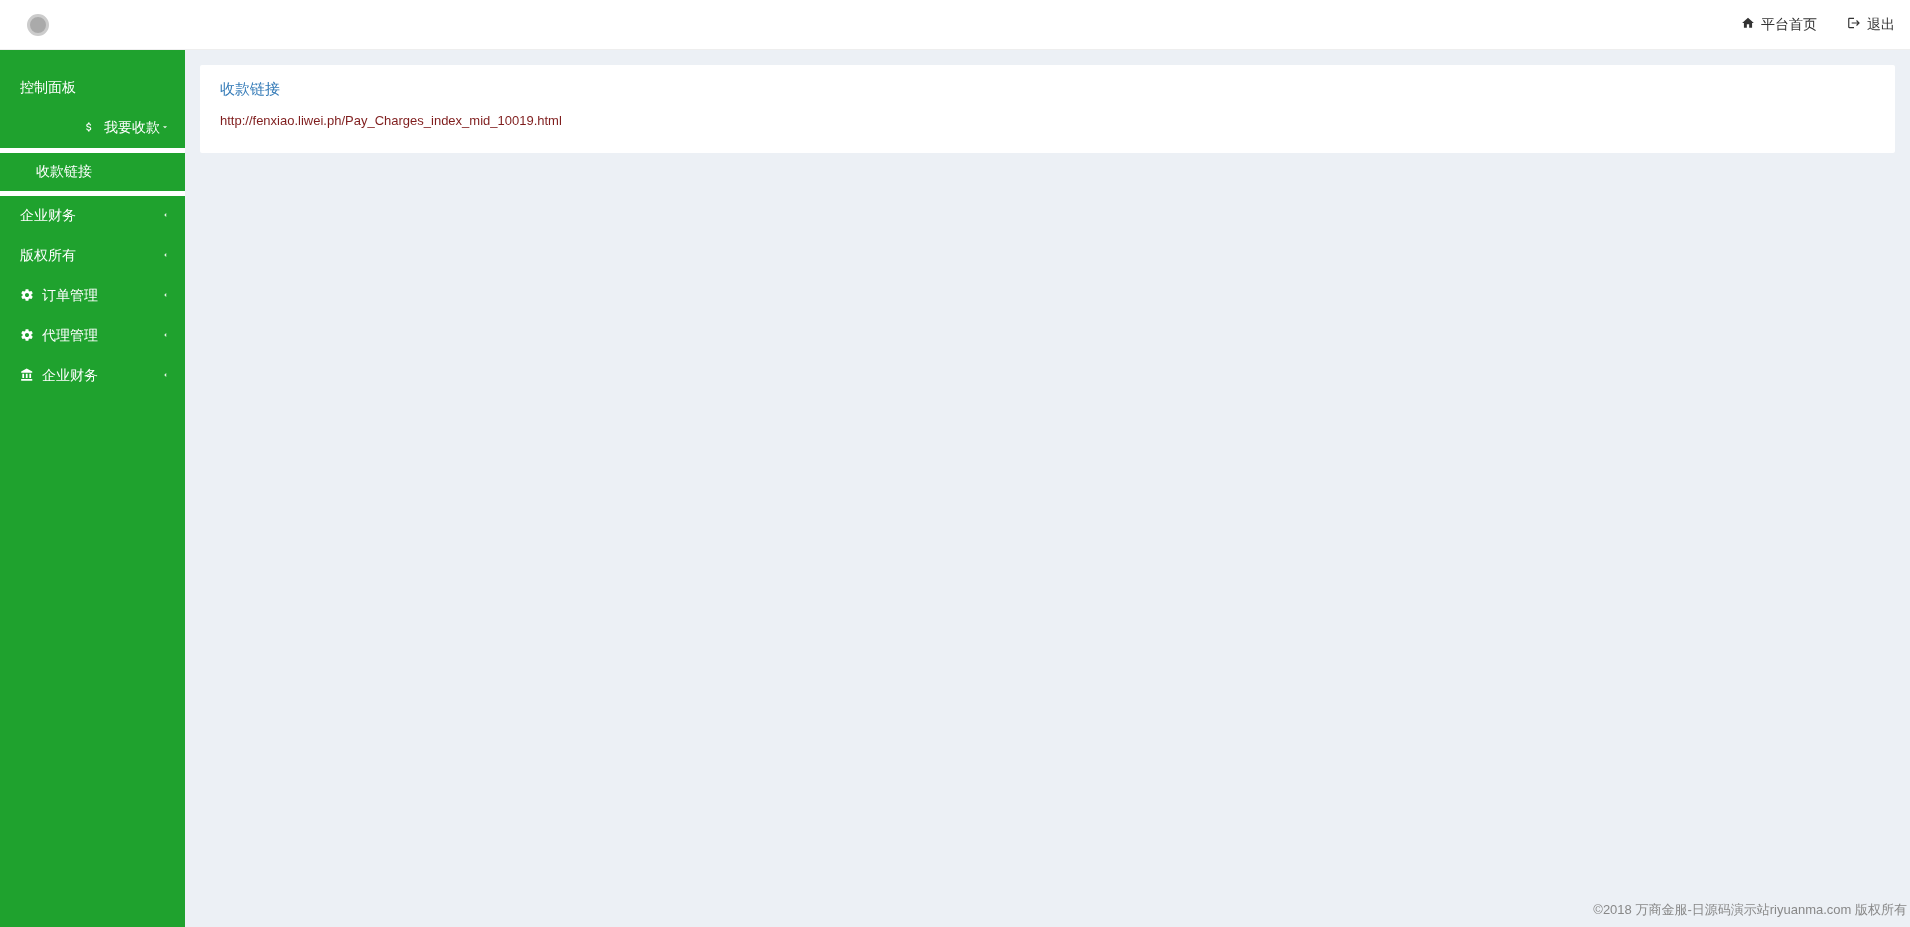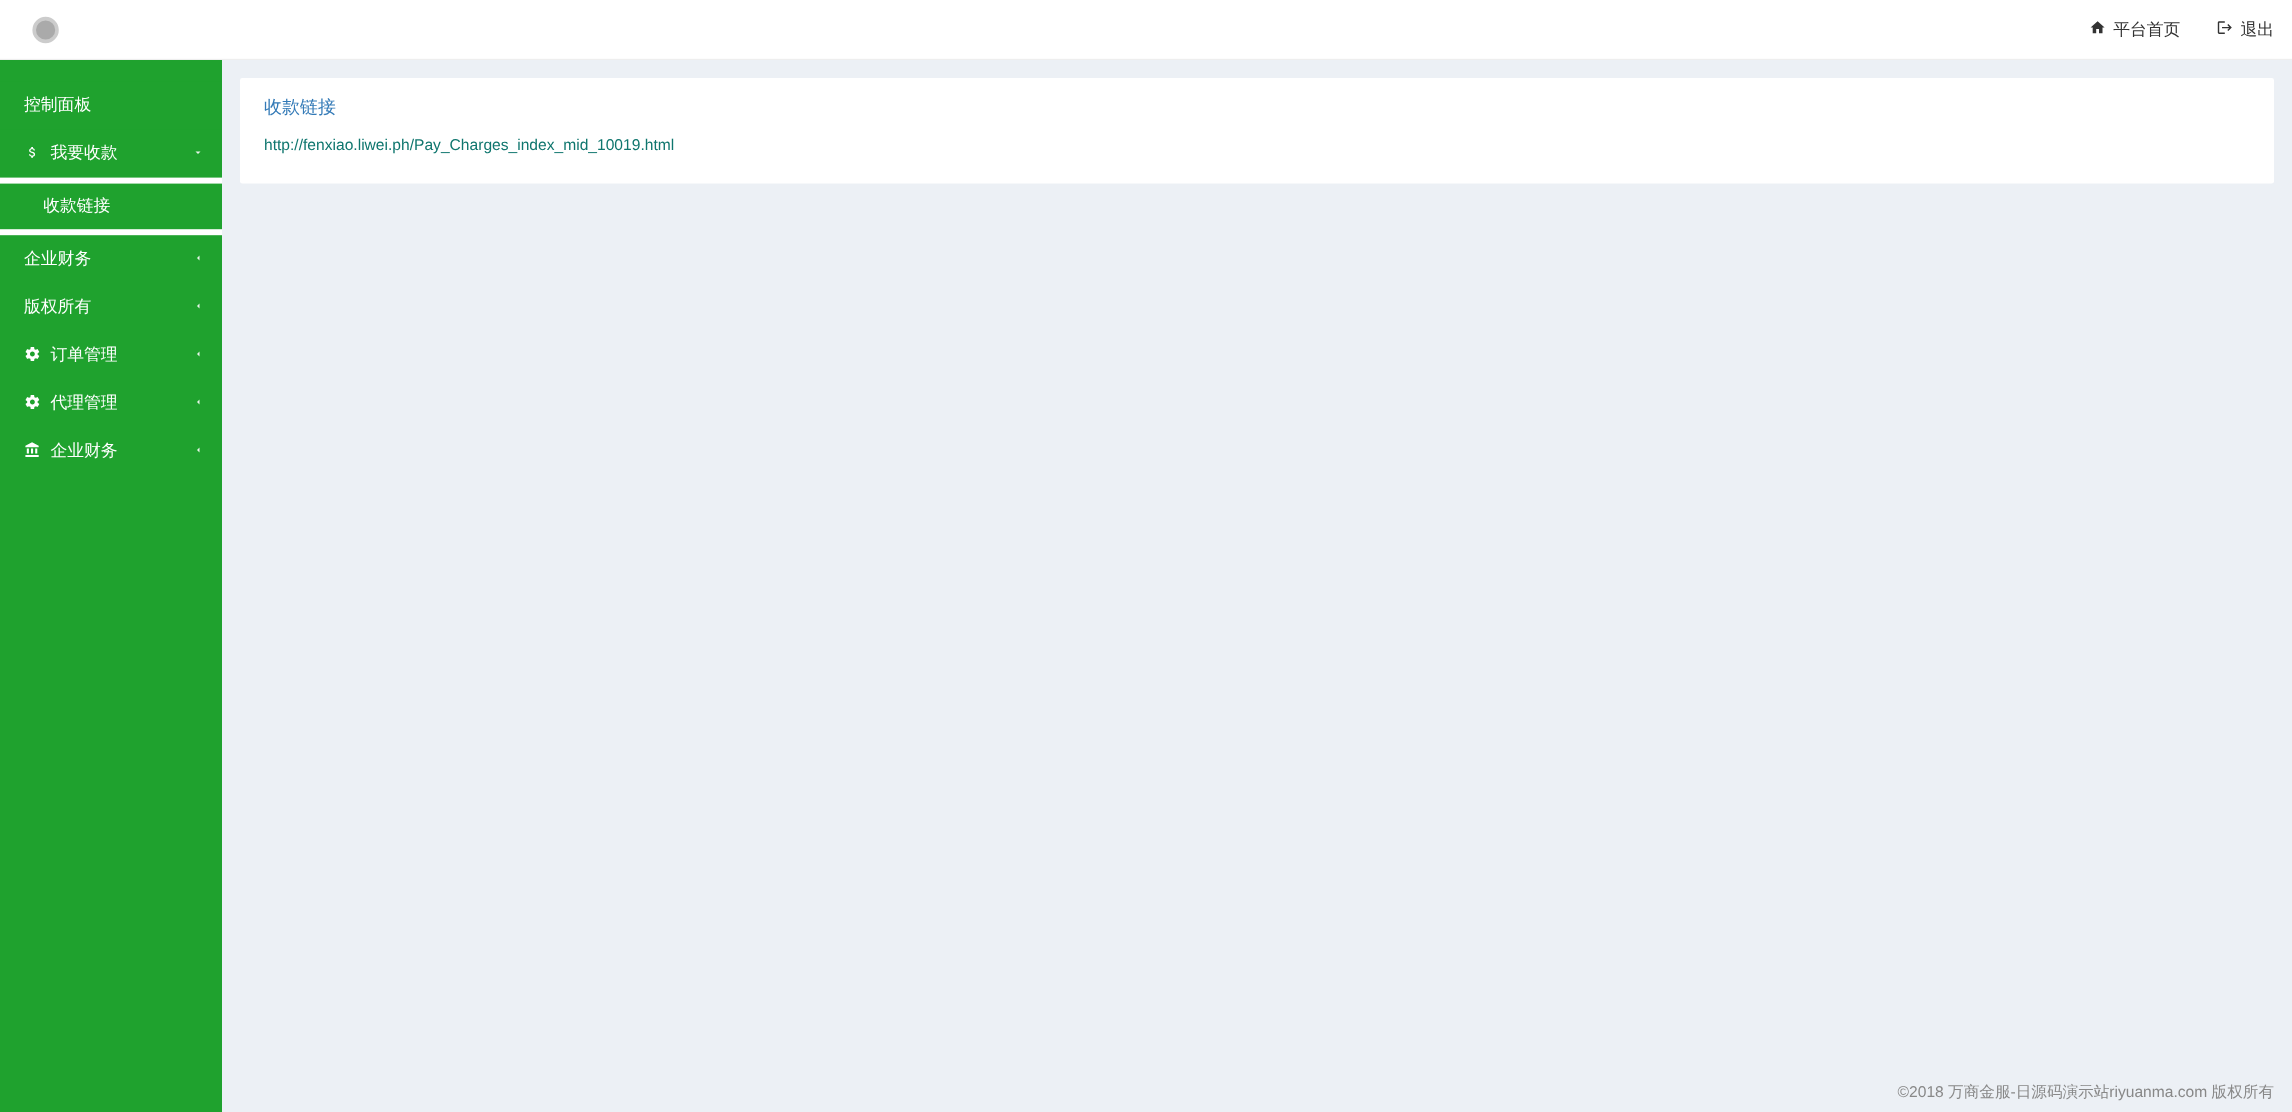--- a/index.html
+++ b/index.html
@@ -72,20 +72,21 @@
       display: flex;
       align-items: center;
       justify-content: space-between;
       padding: 11px 15px 11px 20px;
       color: #fff;
       cursor: pointer;
       font-size: 14px;
     }
     .sidebar-item.active-parent {
       background: #1fa22e;
+      justify-content: flex-end;
     }
     .sidebar-item .item-left {
       display: flex;
       align-items: center;
       gap: 8px;
     }
     .sidebar-item .icon {
       width: 14px;
       text-align: center;
       font-size: 13px;
@@ -116,27 +117,27 @@
       padding: 15px 20px 25px 20px;
       border-radius: 2px;
     }
     .card-title {
       color: #337ab7;
       font-size: 15px;
       font-weight: normal;
       margin-bottom: 14px;
     }
     .link-text {
-      color: #0f766e;
+      color: #7f1d1d;
       font-size: 13px;
     }
     .footer {
       position: fixed;
       bottom: 8px;
-      right: 15px;
+      right: 3px;
       color: #888;
       font-size: 13px;
     }
   </style>
 </head>
 <body>
 
 <div class="wrapper">
   <div class="header">
     <div class="header-left">

